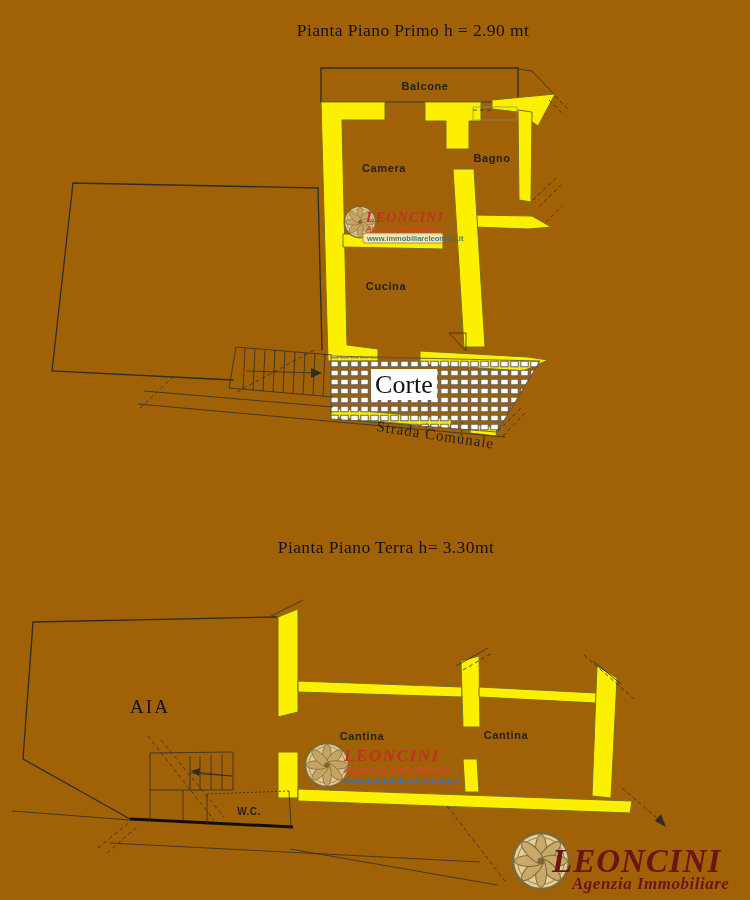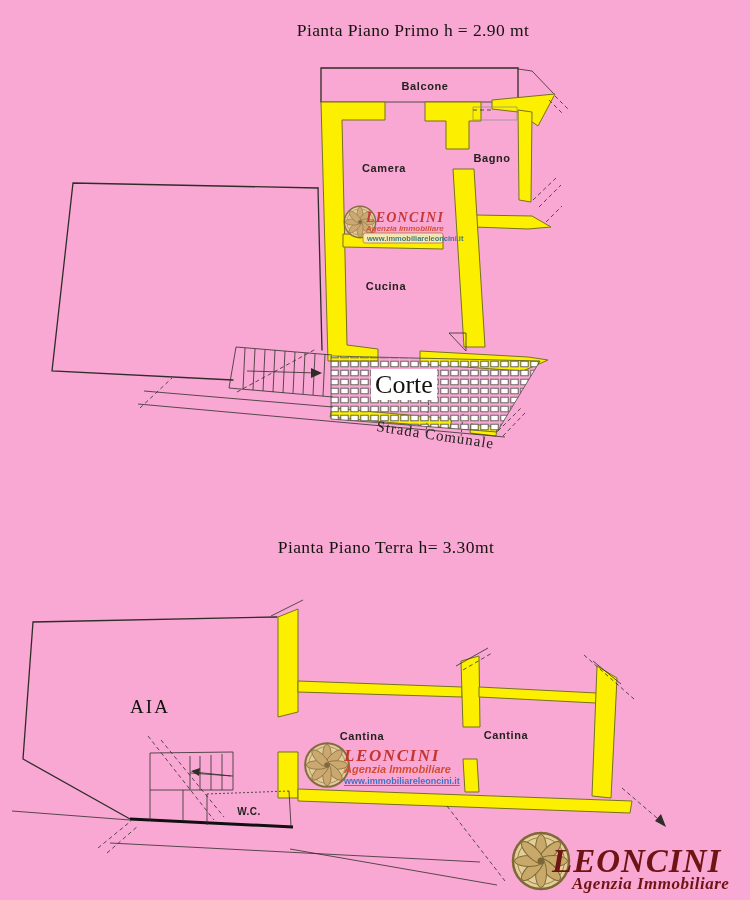--- a/index.html
+++ b/index.html
@@ -1,16 +1,16 @@
 <!DOCTYPE html>
 <html style="--wall-yellow: #FCF000; --wall-edge: #77711F; --ink: #2E2D28; --hatch-ink: #4A4A46; --brand-red: #C22F28; --brand-red2: #D2492A; --website-teal: #2E7187; --website-blue: #3A6FC0; --logo-maroon: #6E1414; --rosette-light: #E3CE97; --rosette-mid: #C9A96A; --rosette-dark: #7D6836;"><head>
 <meta charset="utf-8">
 <style>
   html,body{margin:0;padding:0;background:#ffffff;}
-  .stage{width:750px;height:900px;position:relative;background:#f9a8d4;overflow:hidden;
+  .stage{width:750px;height:900px;position:relative;background:#a16207;overflow:hidden;
          font-family:"Liberation Sans",sans-serif;}
   svg{display:block;}
   
   .ln{stroke:var(--ink);stroke-width:1.3;fill:none;stroke-linecap:round;}
   .lnthin{stroke:var(--ink);stroke-width:0.8;fill:none;}
   .lnlight{stroke:#8a8a84;stroke-width:0.7;fill:none;}
   .dash{stroke-dasharray:4 3;}
   .dot{stroke-dasharray:2 2;}
   .thick{stroke:#101010;stroke-width:3;fill:none;}
   .wall{fill:var(--wall-yellow);stroke:var(--wall-edge);stroke-width:1;stroke-linejoin:round;}

